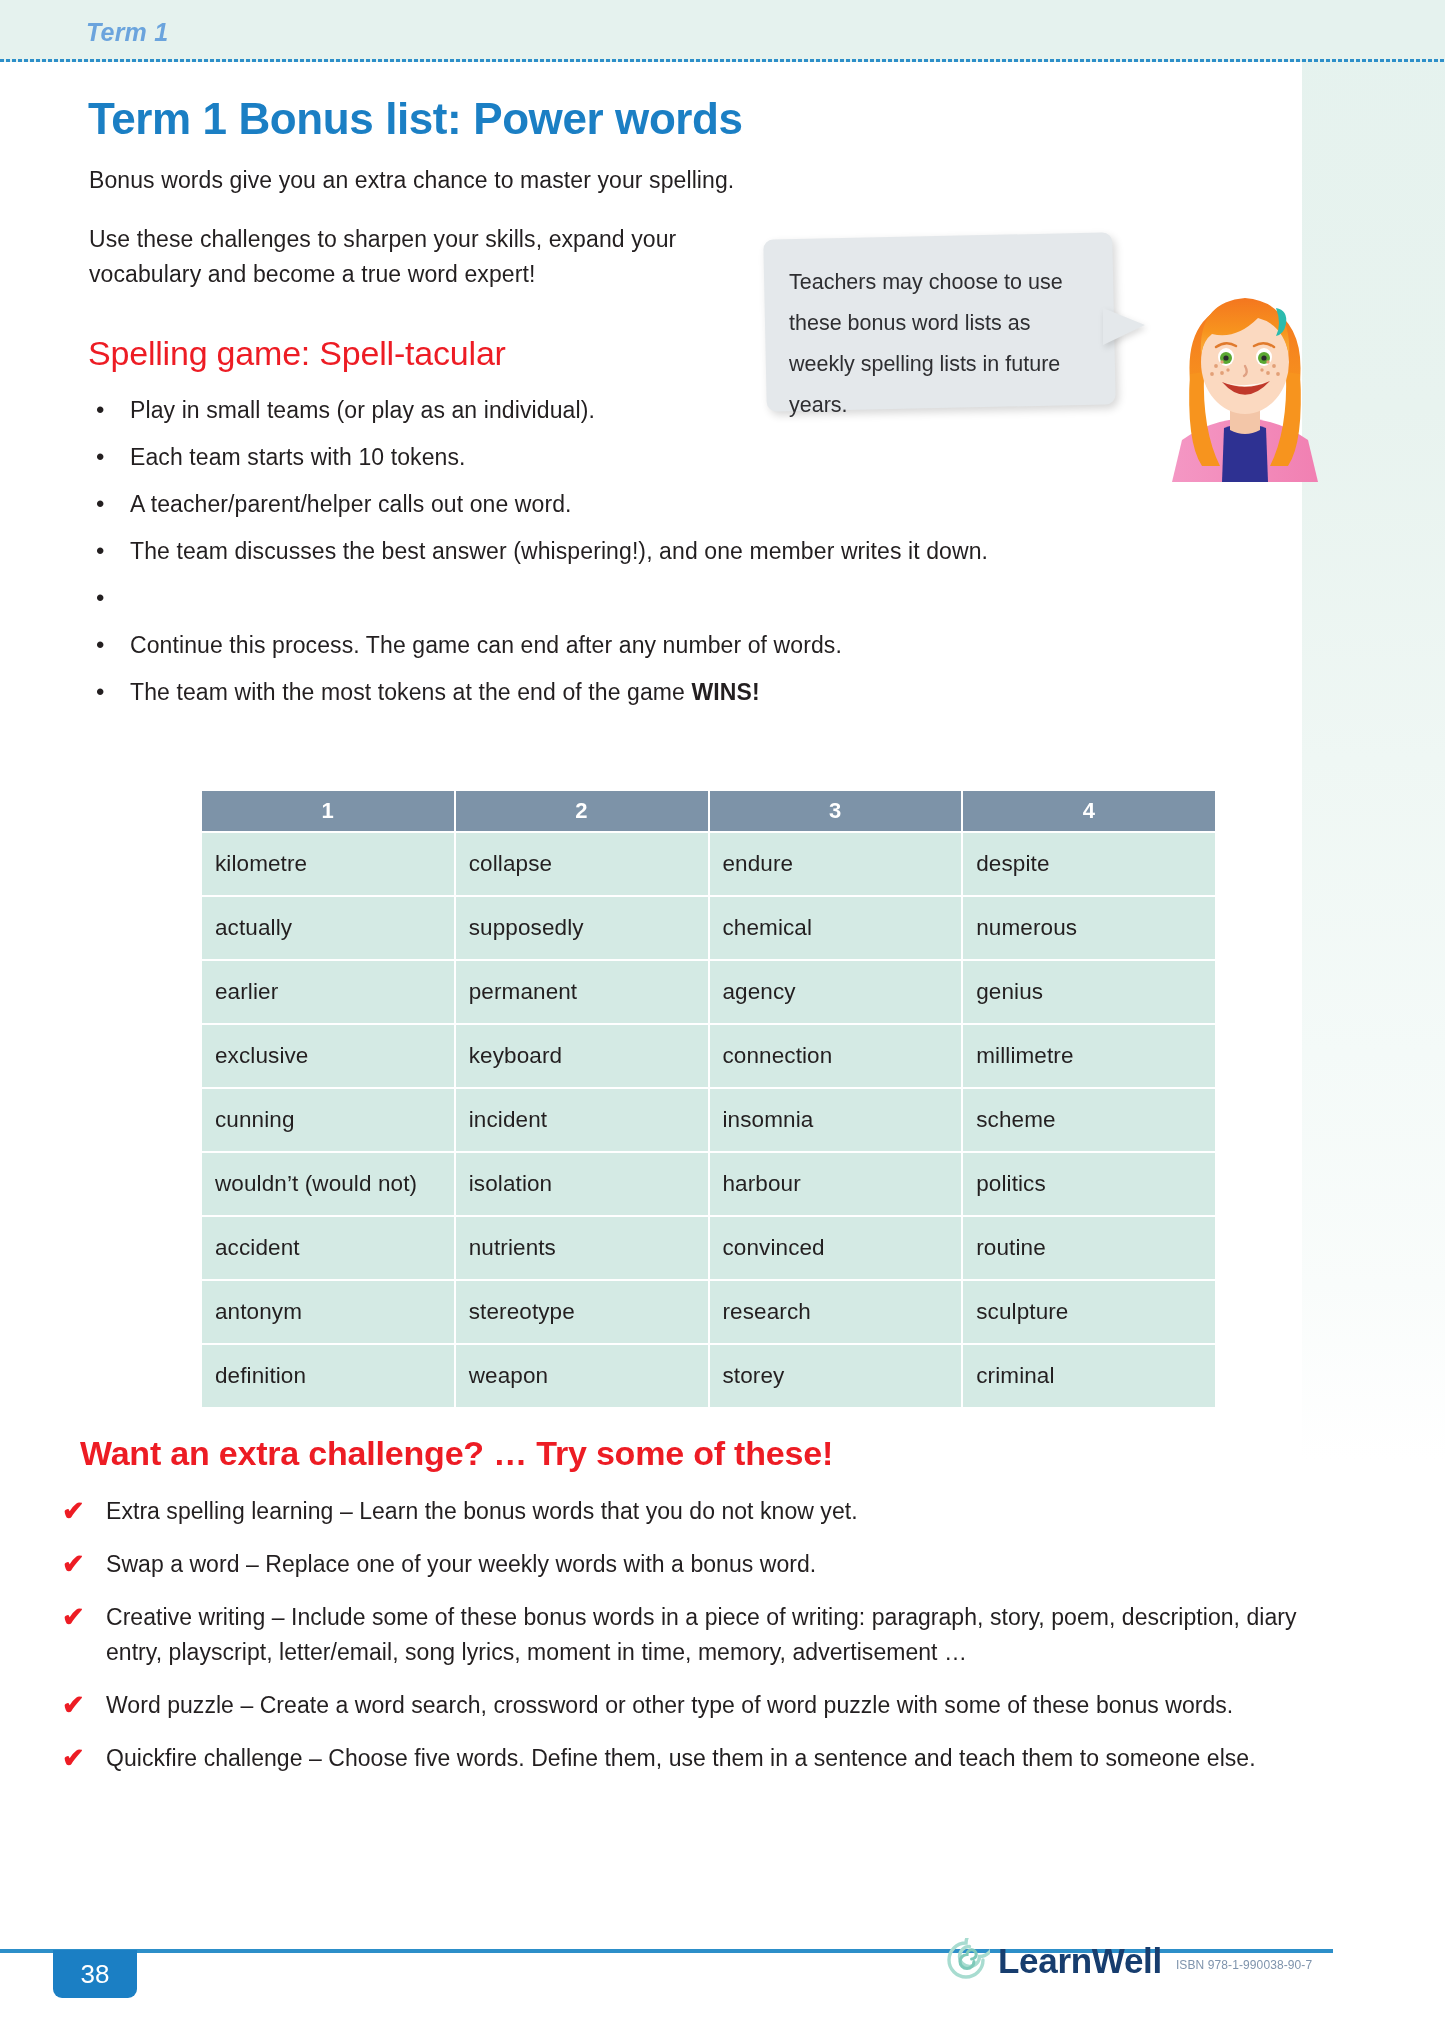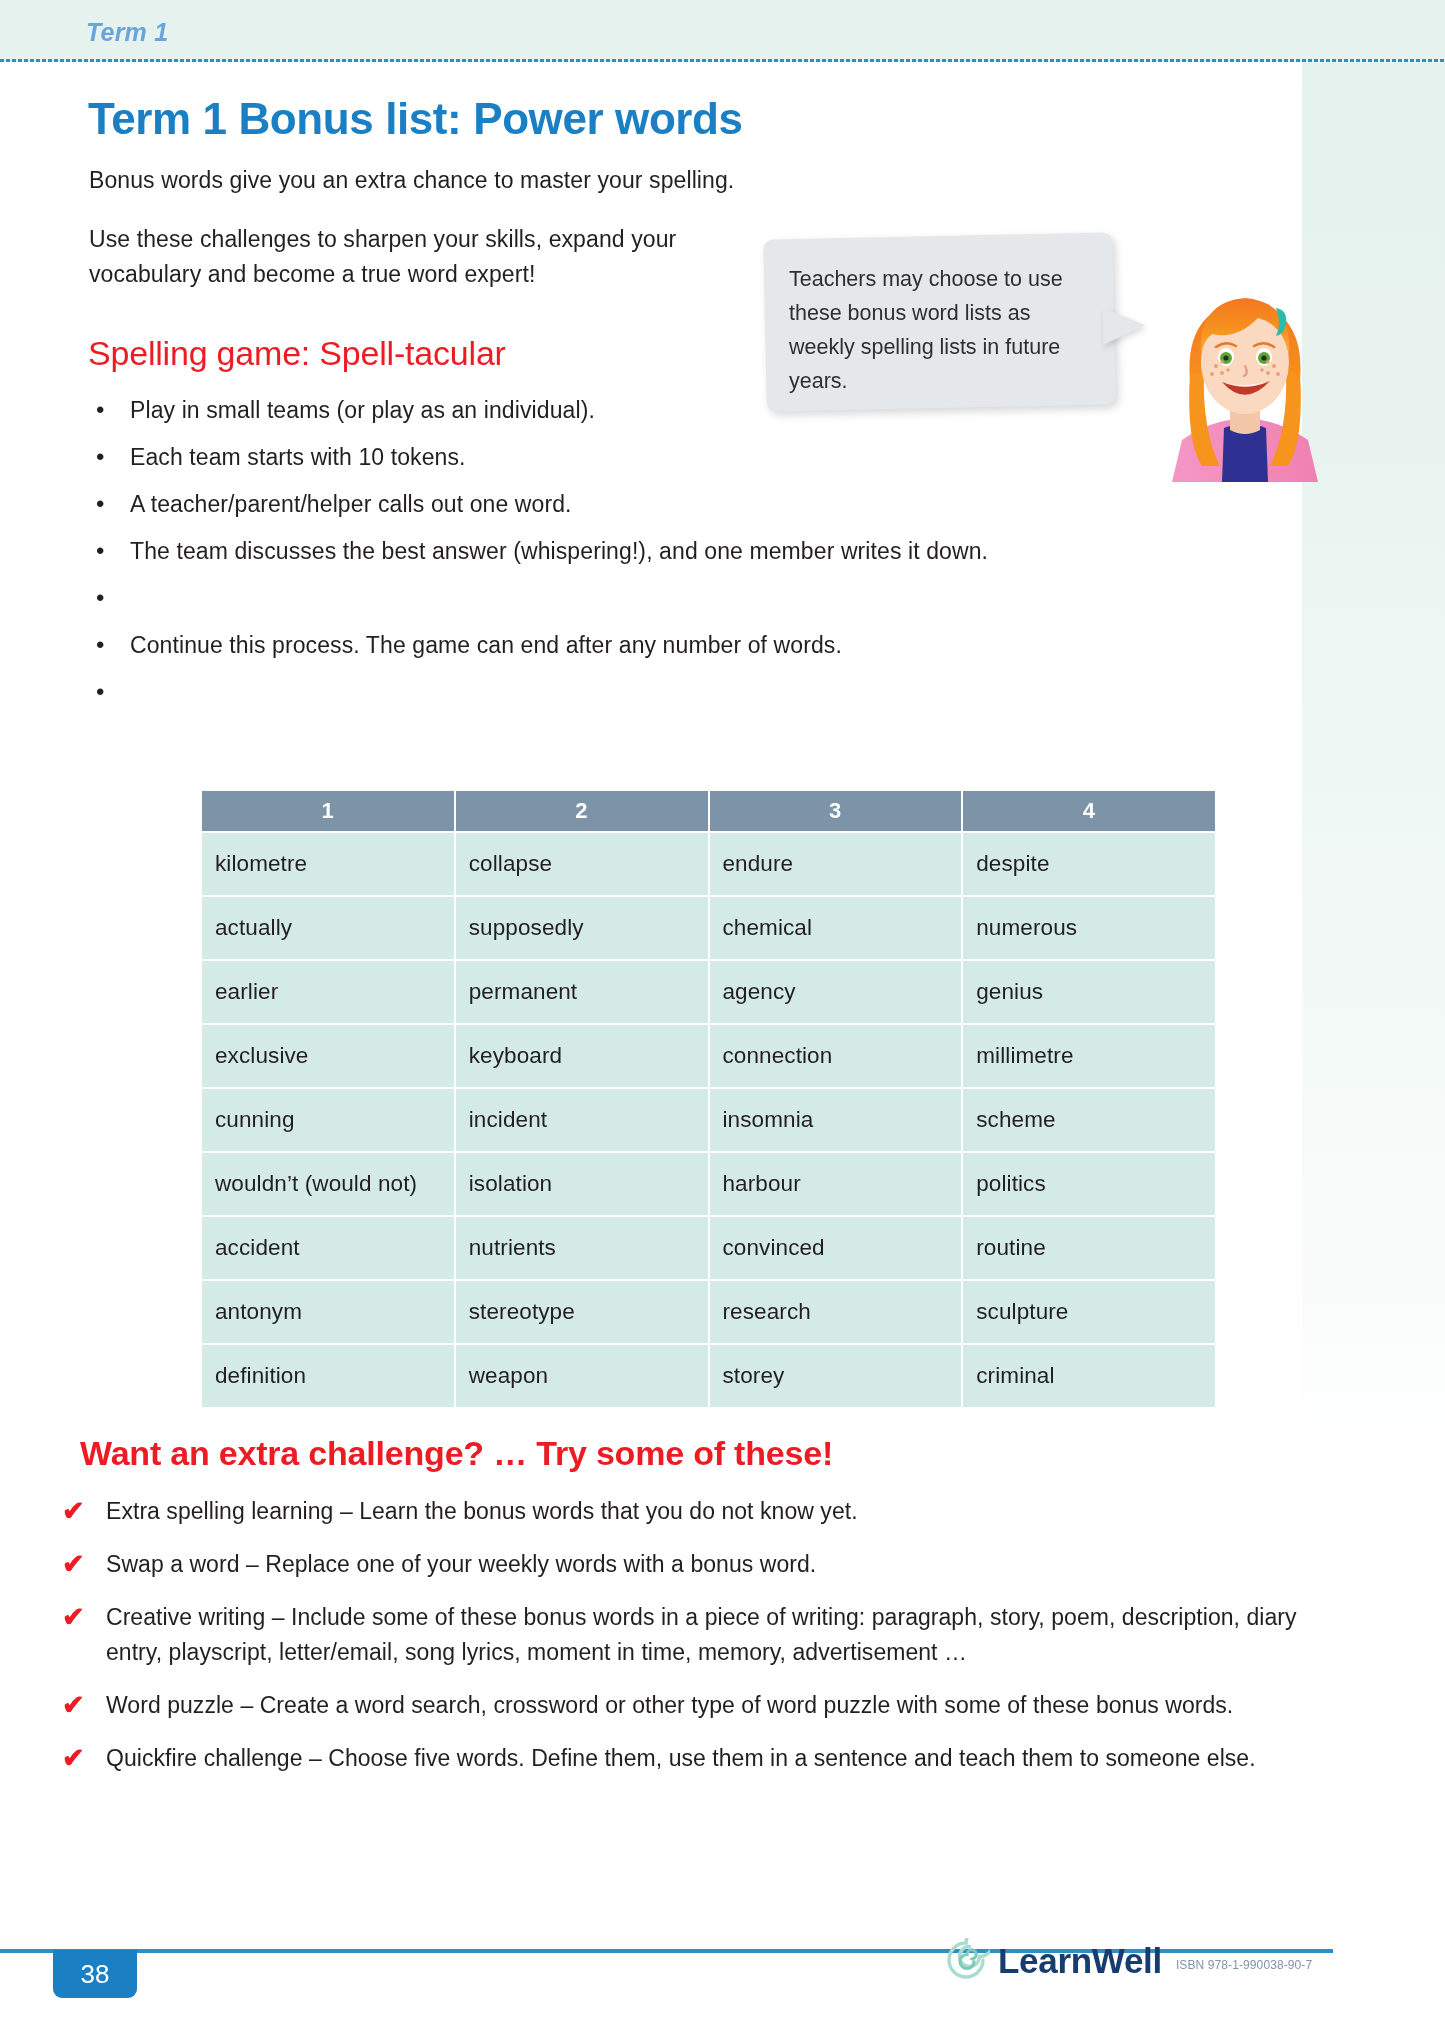--- a/index.html
+++ b/index.html
@@ -121,21 +121,21 @@
     border-bottom: 20px solid transparent;
     border-left: 42px solid #e4e8eb;
     filter: drop-shadow(2px 3px 3px rgba(0,0,0,0.14));
   }
   .bubble-text {
     position: absolute;
     left: 24px;
     top: 32px;
     width: 310px;
     font-size: 21.5px;
-    line-height: 34px;
+    line-height: 41px;
     color: #2e2e31;
     font-weight: 500;
   }
 
   
   .character {
     position: absolute;
     left: 1150px;
     top: 200px;
     width: 190px;
@@ -403,20 +403,21 @@
       </div>
       <div class="bullet-row">
         <span class="bullet-dot">•</span>
       </div>
       <div class="bullet-row">
         <span class="bullet-dot">•</span>
         <span class="bullet-text">Continue this process. The game can end after any number of words.</span>
       </div>
       <div class="bullet-row">
         <span class="bullet-dot">•</span>
+        <span class="bullet-text">The team with the most tokens at the end of the game <b>WINS!</b></span>
       </div>
     </div>
 
   <table class="word-table">
     <thead>
       <tr>
           <th>1</th>
           <th>2</th>
           <th>3</th>
           <th>4</th>

